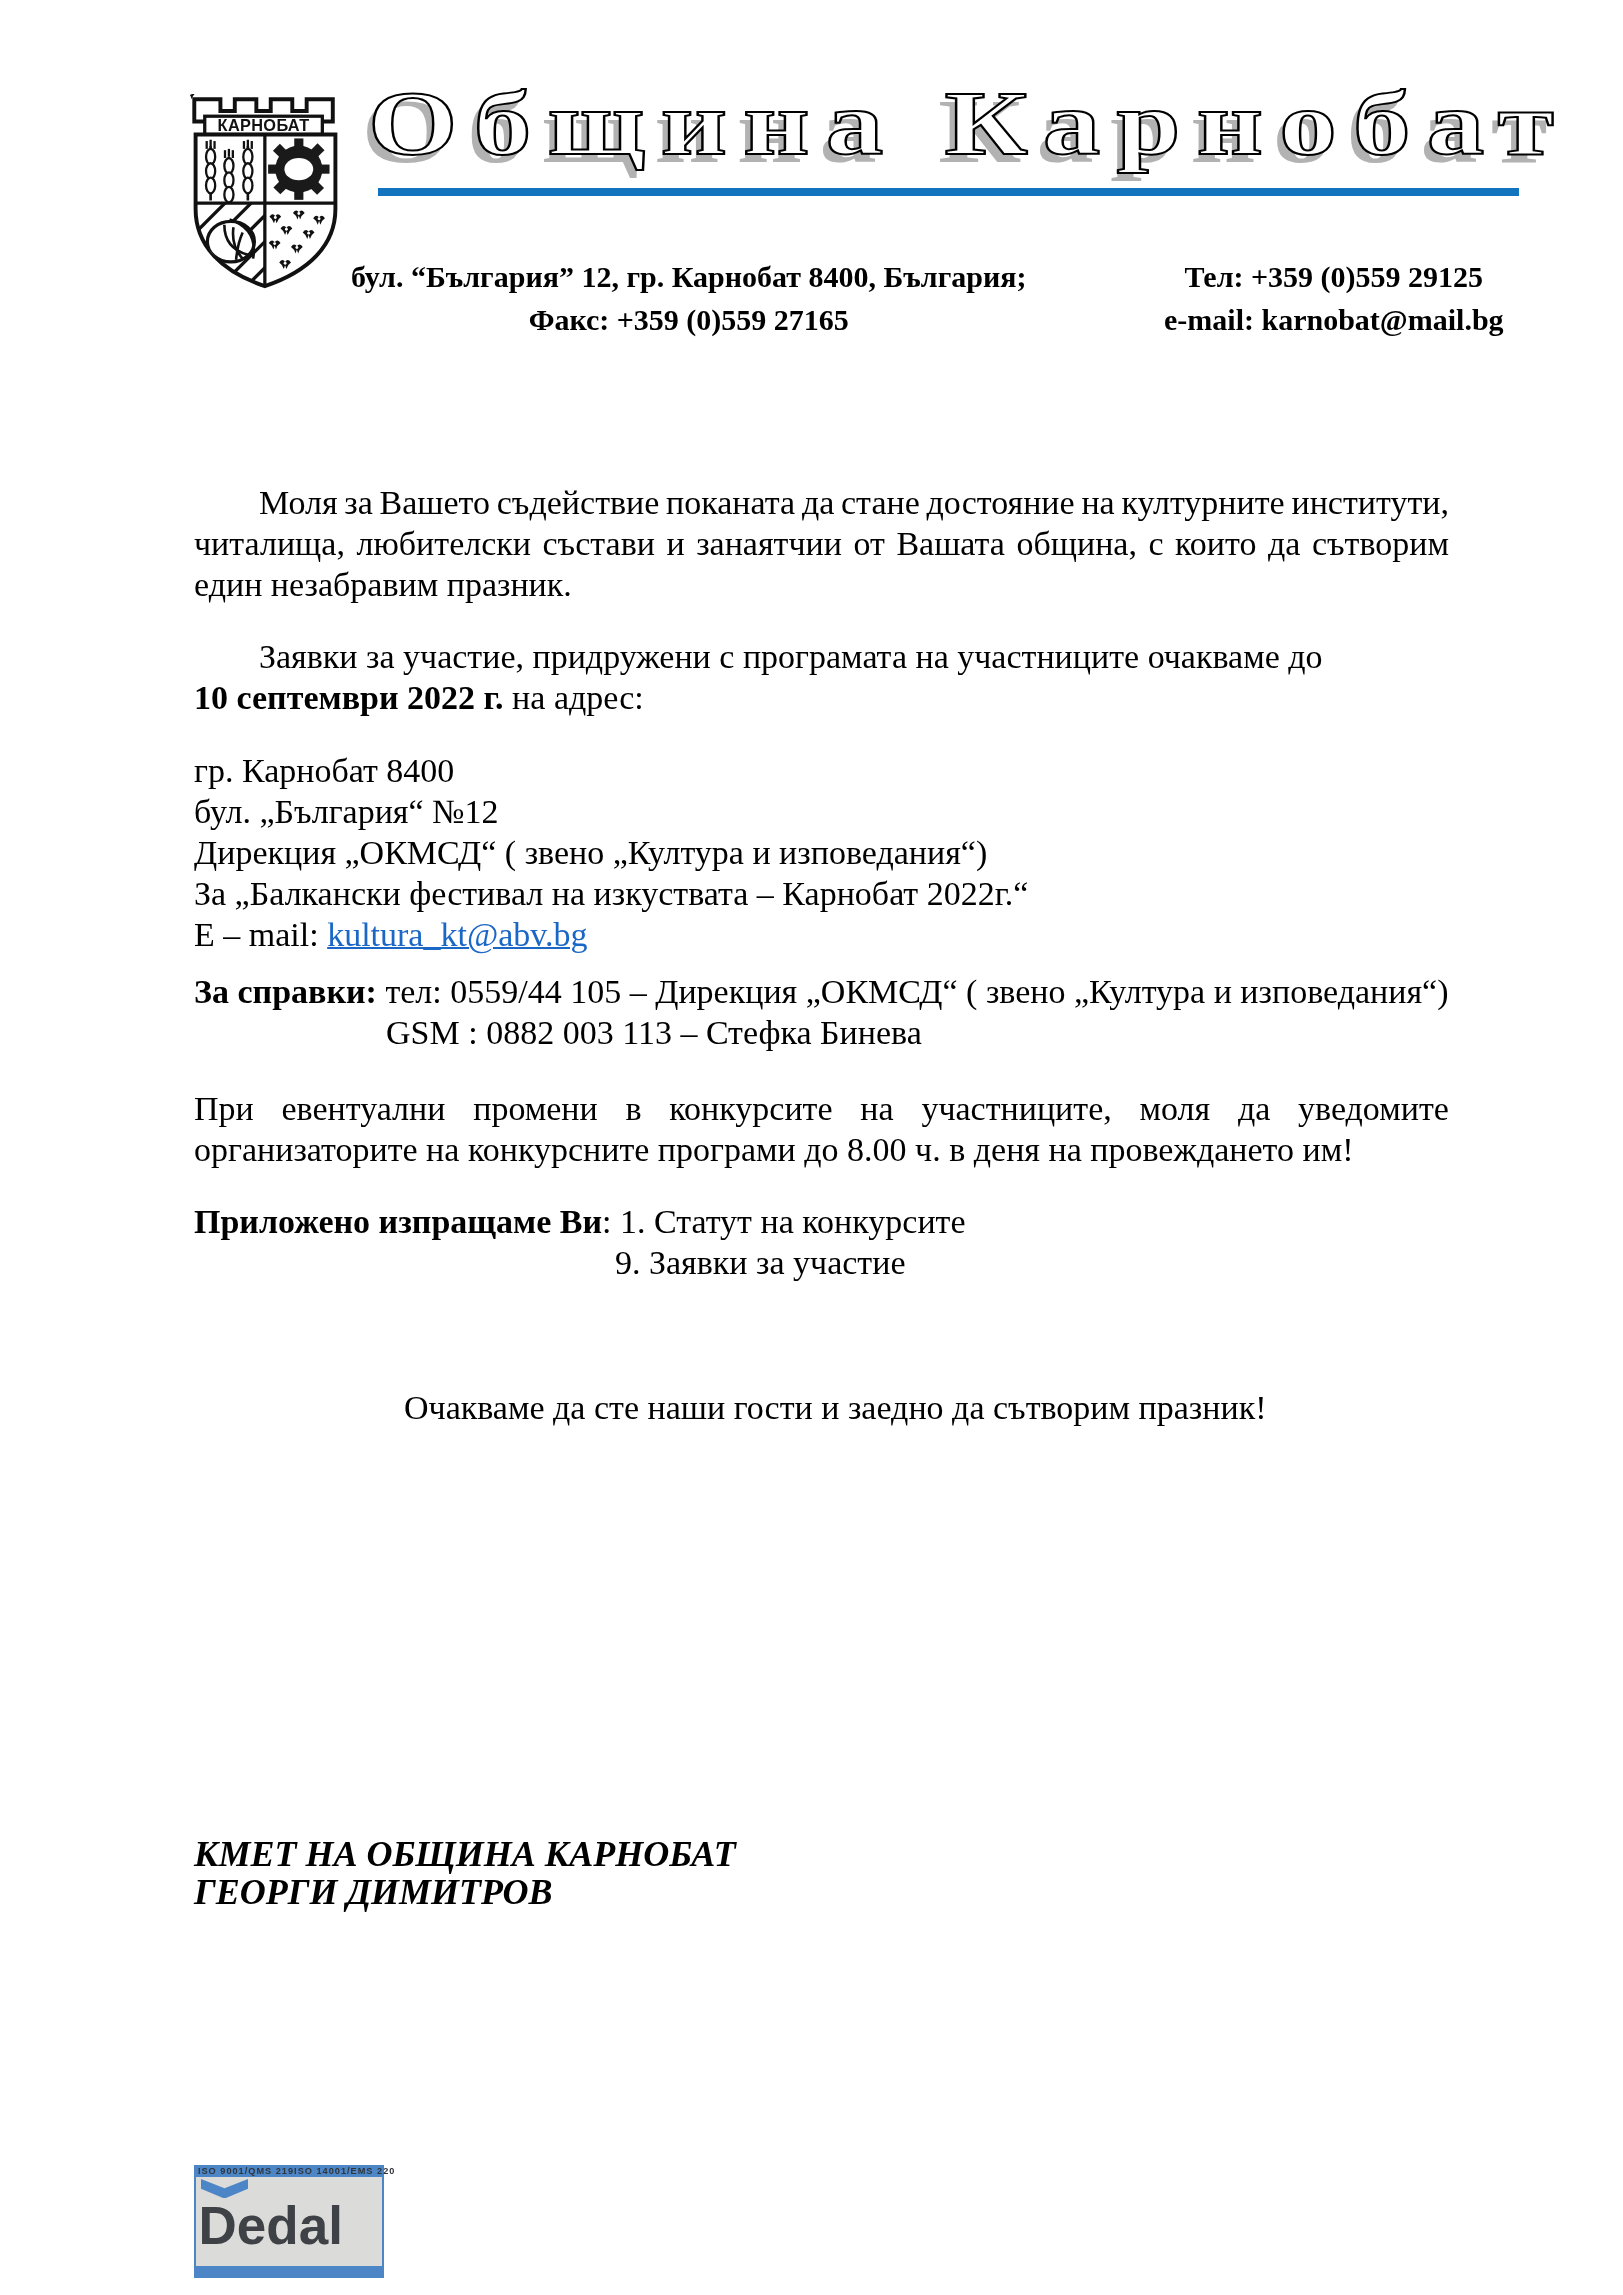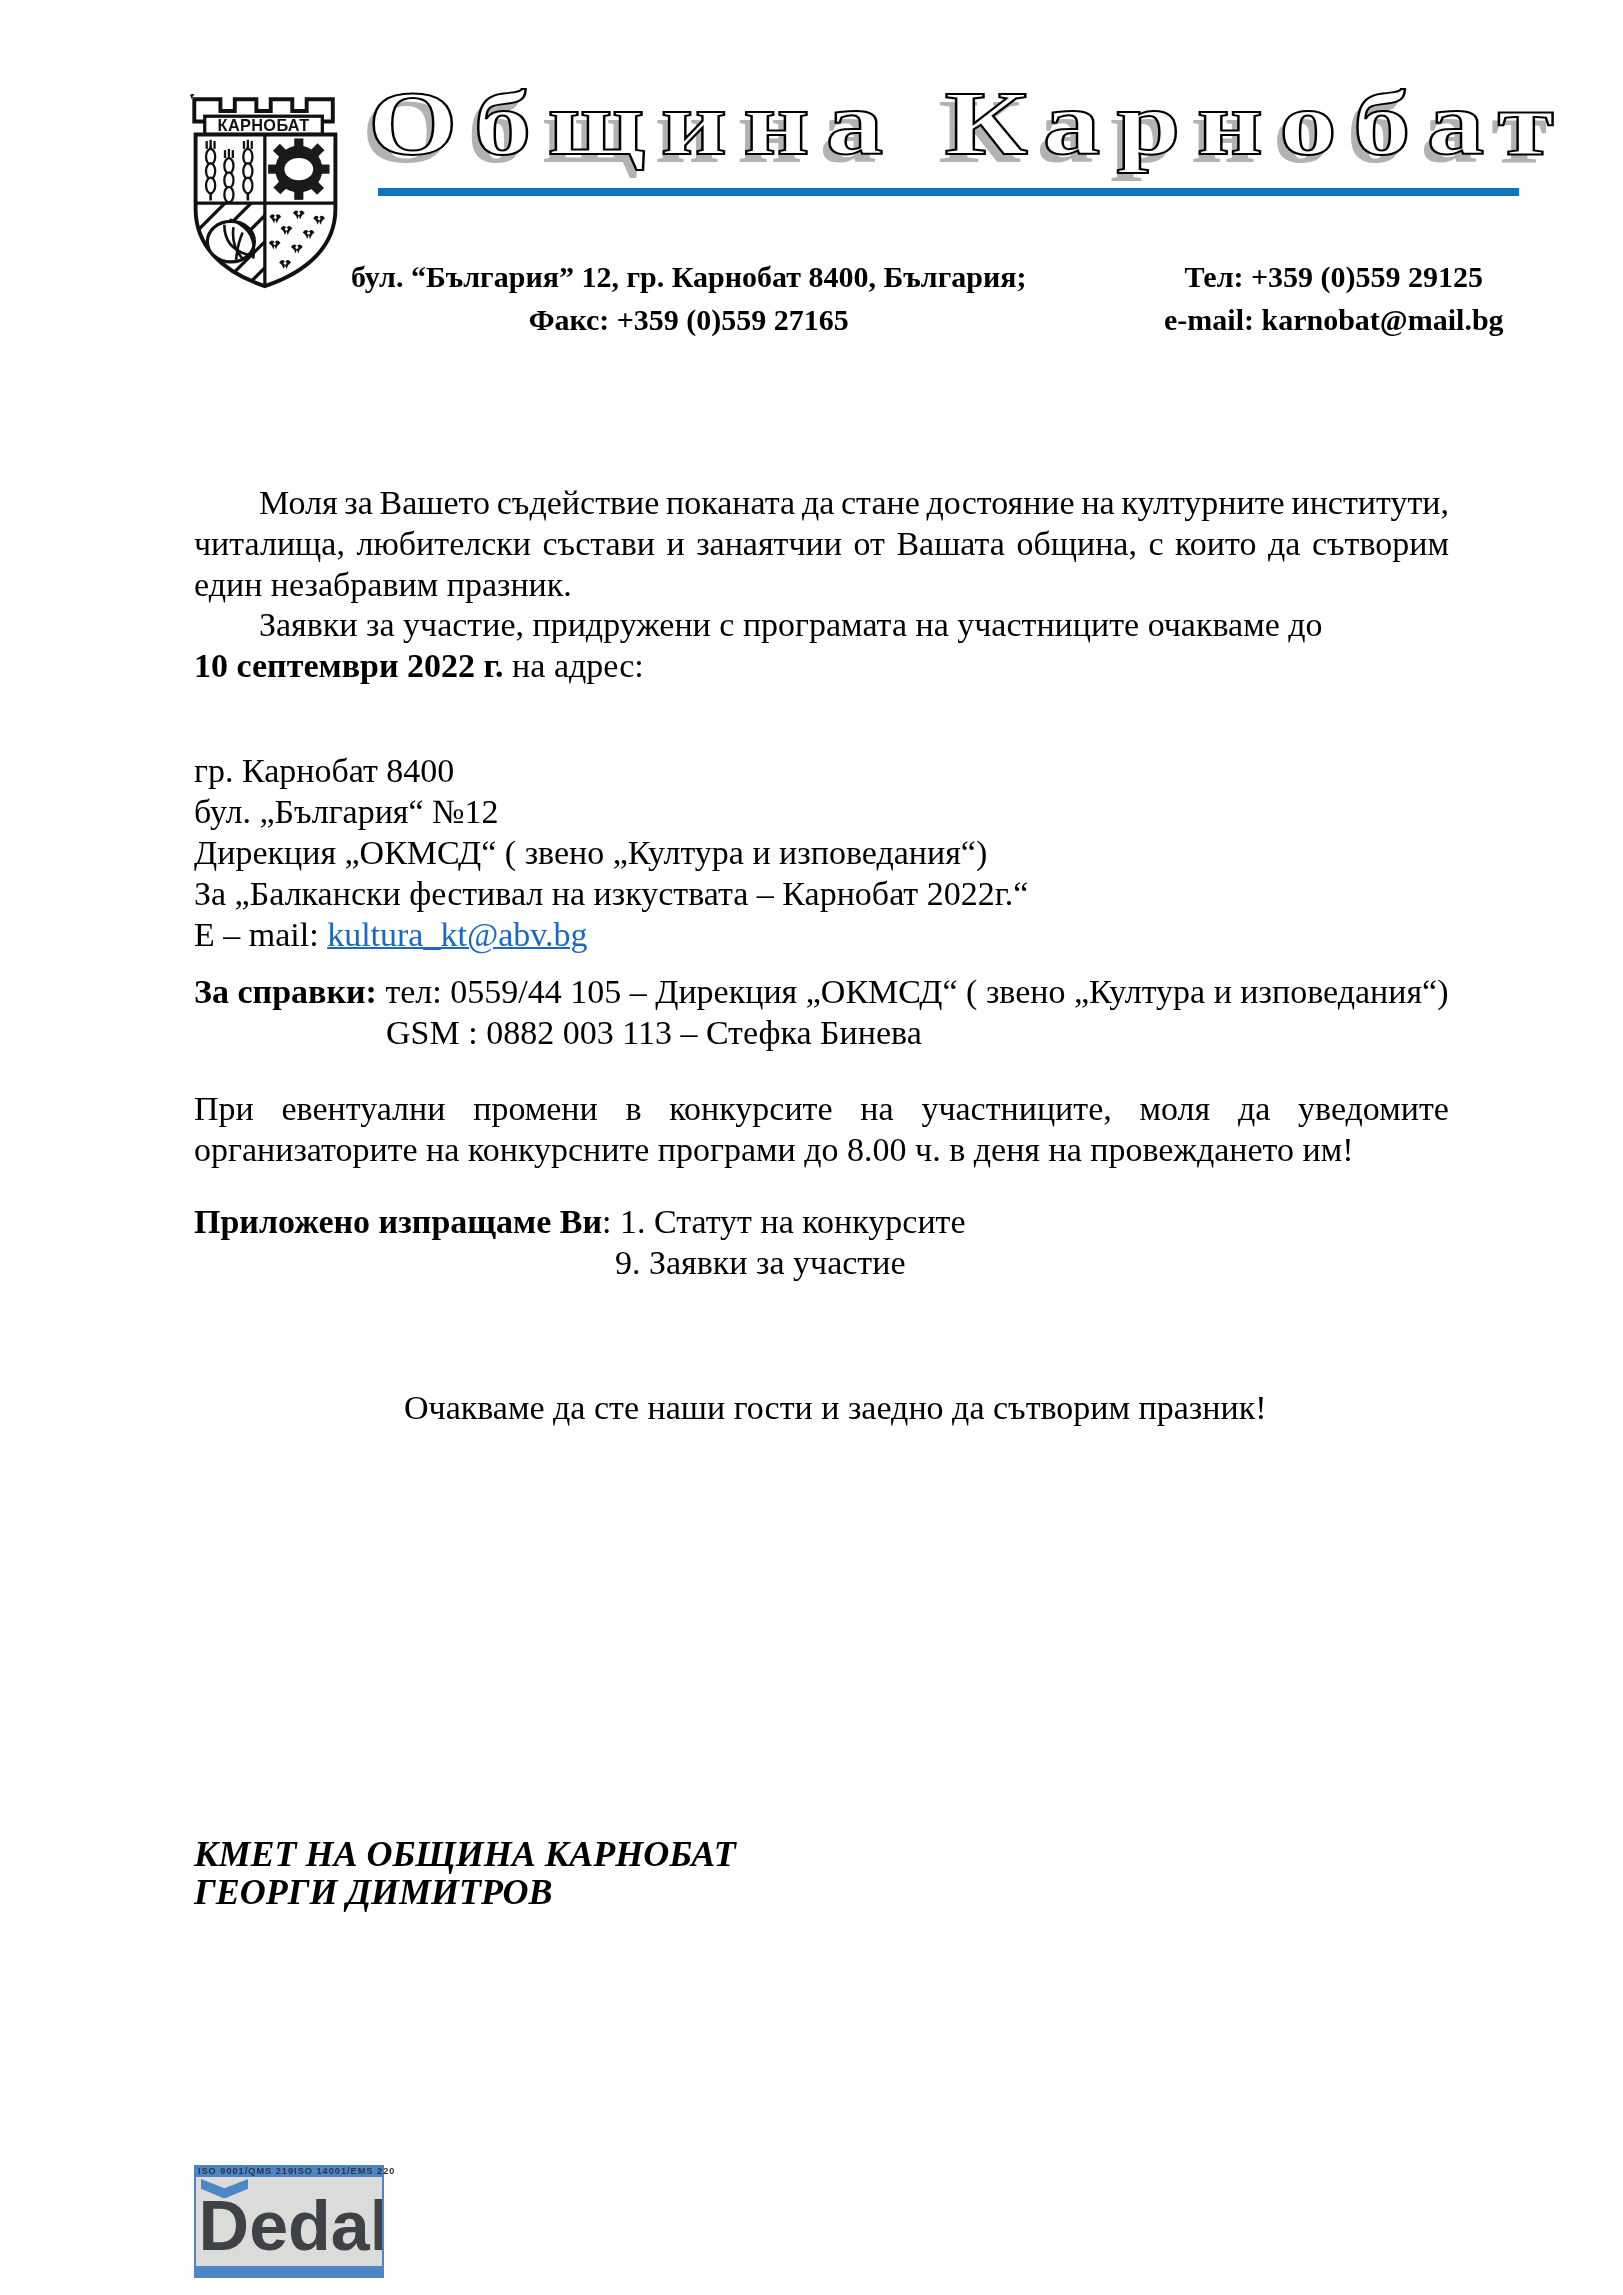--- a/index.html
+++ b/index.html
@@ -38,21 +38,21 @@
   .bseg{font-weight:bold;}
   .email-link{color:#1A67C6;text-decoration:underline;text-decoration-thickness:2px;cursor:pointer;}
   .sig-block{position:absolute;left:194px;top:1835px;font-size:36px;line-height:38px;font-weight:bold;font-style:italic;white-space:nowrap;}
 
   
   .dedal{position:absolute;left:194px;top:2125px;width:190px;height:113px;background:#4C86C6;font-family:"Liberation Sans","DejaVu Sans",sans-serif;margin-top:40px;}
   .dedal-top{position:absolute;left:0;top:0;right:0;height:11.8px;display:flex;justify-content:space-between;align-items:center;padding:0 5.2px 0 3.9px;box-sizing:border-box;}
   .dedal-top div{font-size:9.2px;font-weight:bold;letter-spacing:1px;color:#30353C;white-space:nowrap;}
   .dedal-mid{position:absolute;left:2px;right:2px;top:11.8px;bottom:11.8px;background:#DBDBD9;overflow:hidden;}
   .dedal-chevron{position:absolute;left:5.2px;top:2px;}
-  .dedal-word{position:absolute;left:2.6px;top:7.9px;font-size:70px;line-height:82px;font-weight:bold;letter-spacing:0px;color:#3E4145;}
+  .dedal-word{position:absolute;left:2.6px;top:7.9px;font-size:53px;line-height:82px;font-weight:bold;letter-spacing:0px;color:#3E4145;}
 </style>
 </head>
 <body>
 
 <div class="page">
 
   <div>
 
     <svg class="coa" viewBox="0 0 230 300" fill="none" stroke="#111" stroke-width="5">
 
@@ -179,21 +179,21 @@
         <span>Вашата</span>
         <span>община,</span>
         <span>с</span>
         <span>които</span>
         <span>да</span>
         <span>сътворим</span>
       </div>
     <div class="line">един незабравим празник.</div>
   </div>
 
-  <div class="body-block" style="top:604px;">
+  <div class="body-block" style="top:636px;">
     <div class="line indent">Заявки за участие, придружени с програмата на участниците очакваме до</div>
     <div class="line"><span class="bseg">10 септември 2022 г.</span><span> на адрес:</span></div>
   </div>
 
   <div class="body-block" style="top:750px;">
     <div class="line">гр. Карнобат 8400</div>
     <div class="line">бул. „България“ №12</div>
     <div class="line">Дирекция „ОКМСД“ ( звено „Култура и изповедания“)</div>
     <div class="line">За „Балкански фестивал на изкуствата – Карнобат 2022г.“</div>
     <div class="line"><span>Е – mail: </span><a class="email-link">kultura_kt@abv.bg</a></div>

